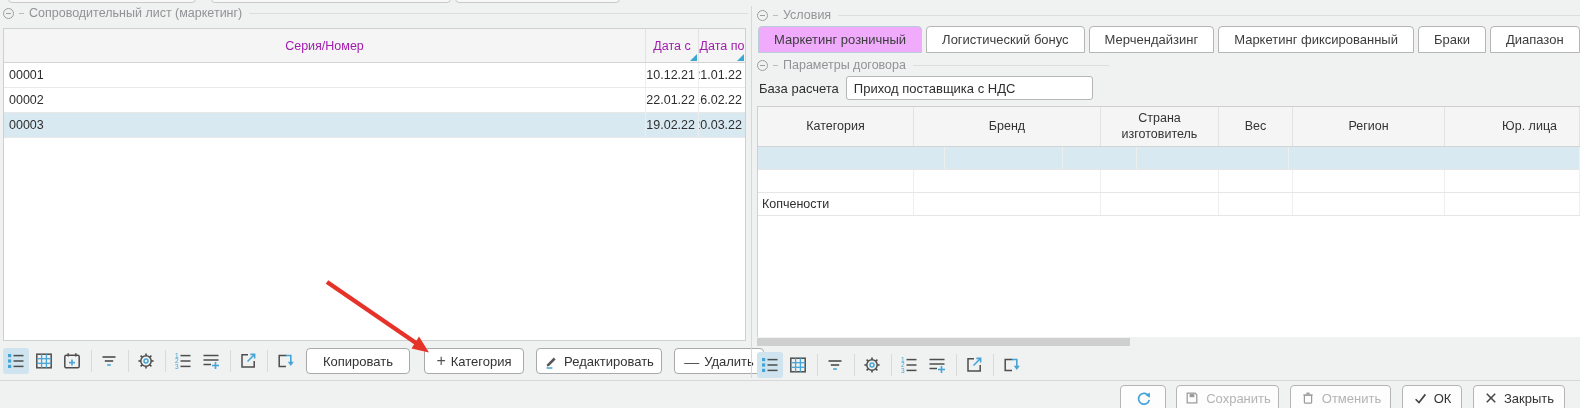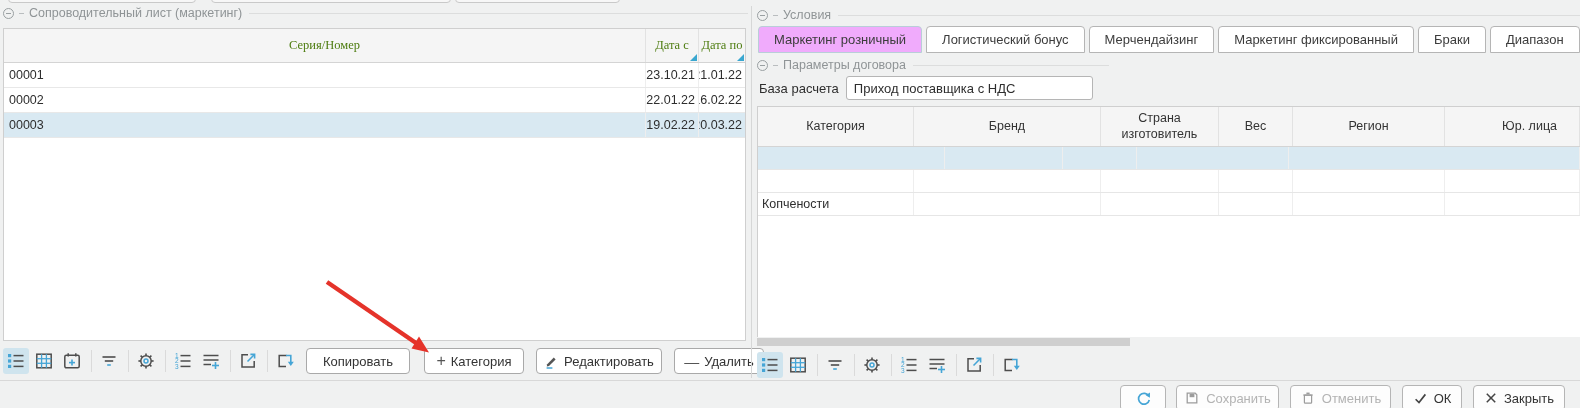--- a/index.html
+++ b/index.html
@@ -25,21 +25,21 @@
   .gh-line { flex:1; border-top:1px solid #dcdddd; }
   
   #left-panel  { position:absolute; left:3px;  top:6px; width:745px; height:372px; }
   #right-panel { position:absolute; left:757px; top:6px; width:663px; height:372px; }
   .panel-divider { position:absolute; left:751px; top:6px; height:372px; width:1px; background:#d6d7d7; }
   
   .ltable { position:absolute; left:0; top:22px; width:743px; height:313px;
     background:#fff; border:1px solid #cfcfcf; display:flex; flex-direction:column; }
   .lt-header { display:flex; height:34px; background:#f5f5f5; border-bottom:1px solid #d4d4d4; }
   .lt-header .cell { display:flex; align-items:center; justify-content:center;
-    border-right:1px solid #e2e2e2; position:relative; color:#4d7c0f;font-family:Liberation Serif, serif; }
+    border-right:1px solid #e2e2e2; position:relative; color:#a21caf; }
   .lt-header .cell:last-child { border-right:none; }
   .col-serial { flex:1; }
   .col-datec  { width:53px; flex:0 0 auto; }
   .col-datepo { width:46px; flex:0 0 auto; }
   .sort-tri { position:absolute; right:1px; bottom:1px; width:0; height:0;
     border-left:7px solid transparent; border-bottom:7px solid #3aa7d0; }
   .lt-row { display:flex; height:25px; border-bottom:1px solid #e8e8e8; background:#fff; }
   .lt-row.selected { background:#d9e9f2;text-align:right; }
   .lt-row .cell { display:flex; align-items:center; border-right:1px solid #eee; overflow:hidden; }
   .lt-row .cell:last-child { border-right:none; }
@@ -128,21 +128,21 @@
         <span>Дата с</span>
         <span class="sort-tri"></span>
       </div>
       <div class="cell col-datepo">
         <span>Дата по</span>
         <span class="sort-tri"></span>
       </div>
     </div>
     <div class="lt-row">
       <div class="cell col-serial">00001</div>
-      <div class="cell col-datec">23.10.21</div>
+      <div class="cell col-datec">10.12.21</div>
       <div class="cell col-datepo">21.01.22</div>
     </div>
     <div class="lt-row">
       <div class="cell col-serial">00002</div>
       <div class="cell col-datec">22.01.22</div>
       <div class="cell col-datepo">16.02.22</div>
     </div>
     <div class="lt-row selected">
       <div class="cell col-serial">00003</div>
       <div class="cell col-datec">19.02.22</div>

